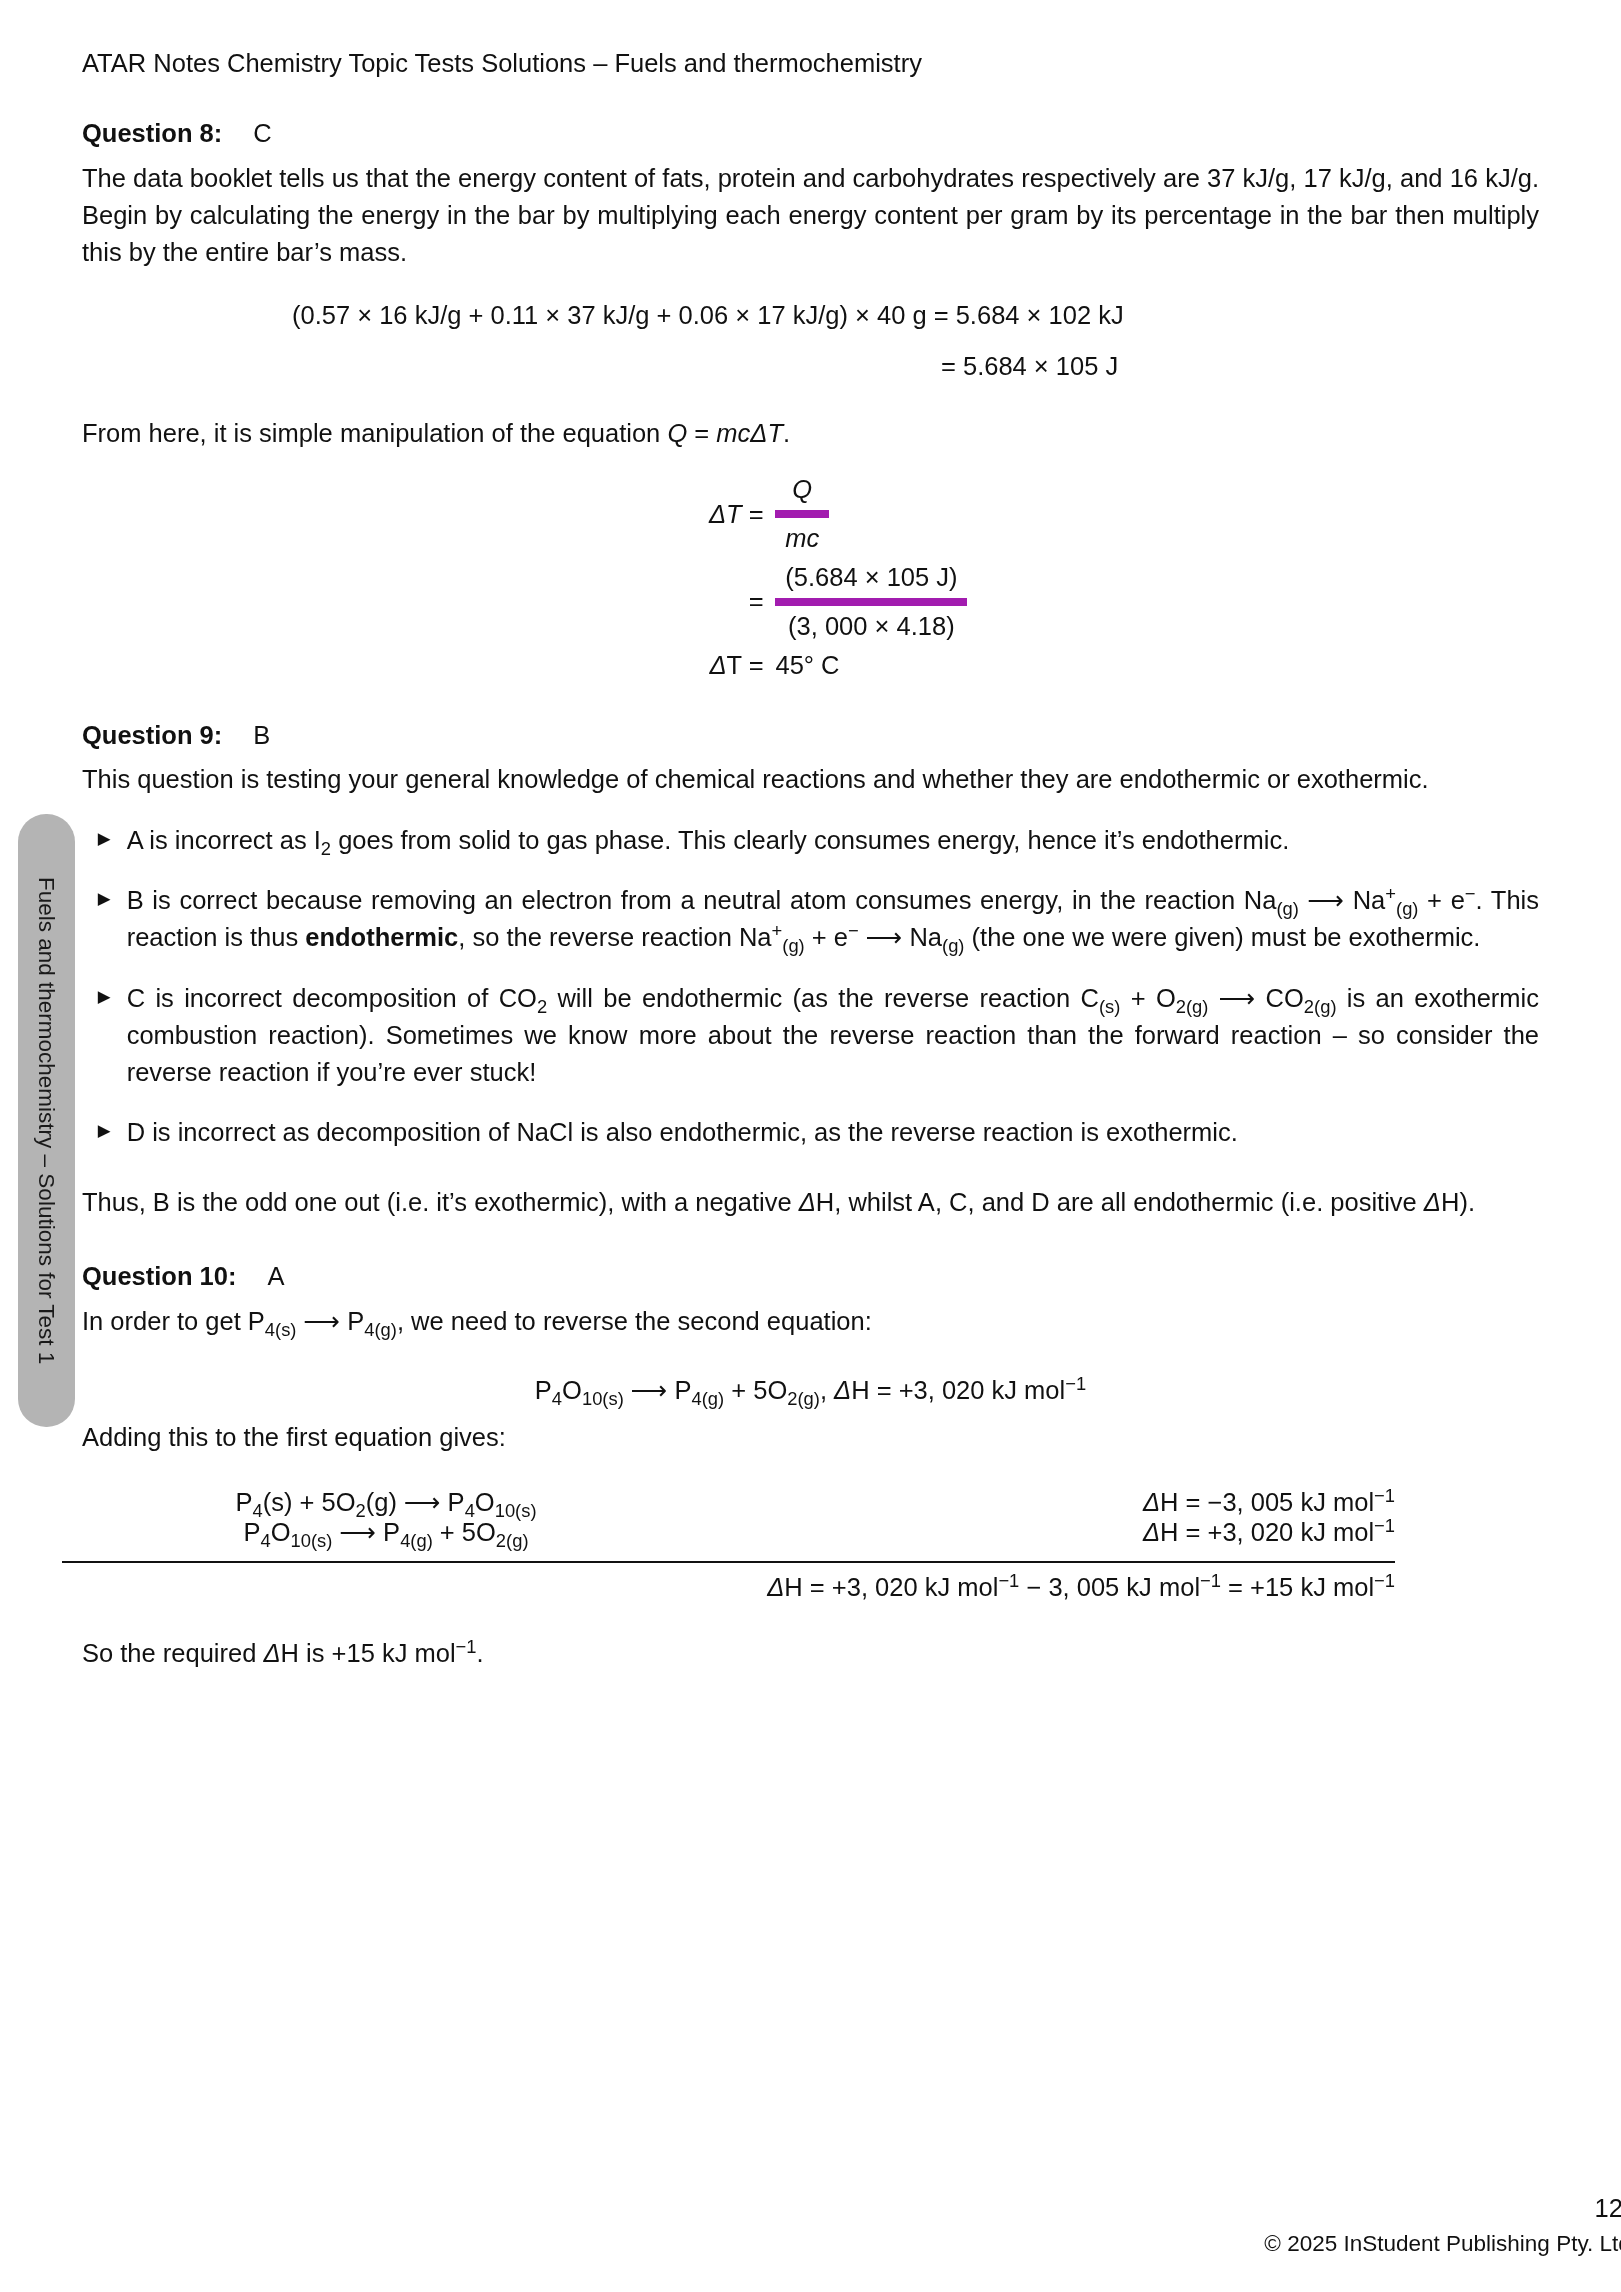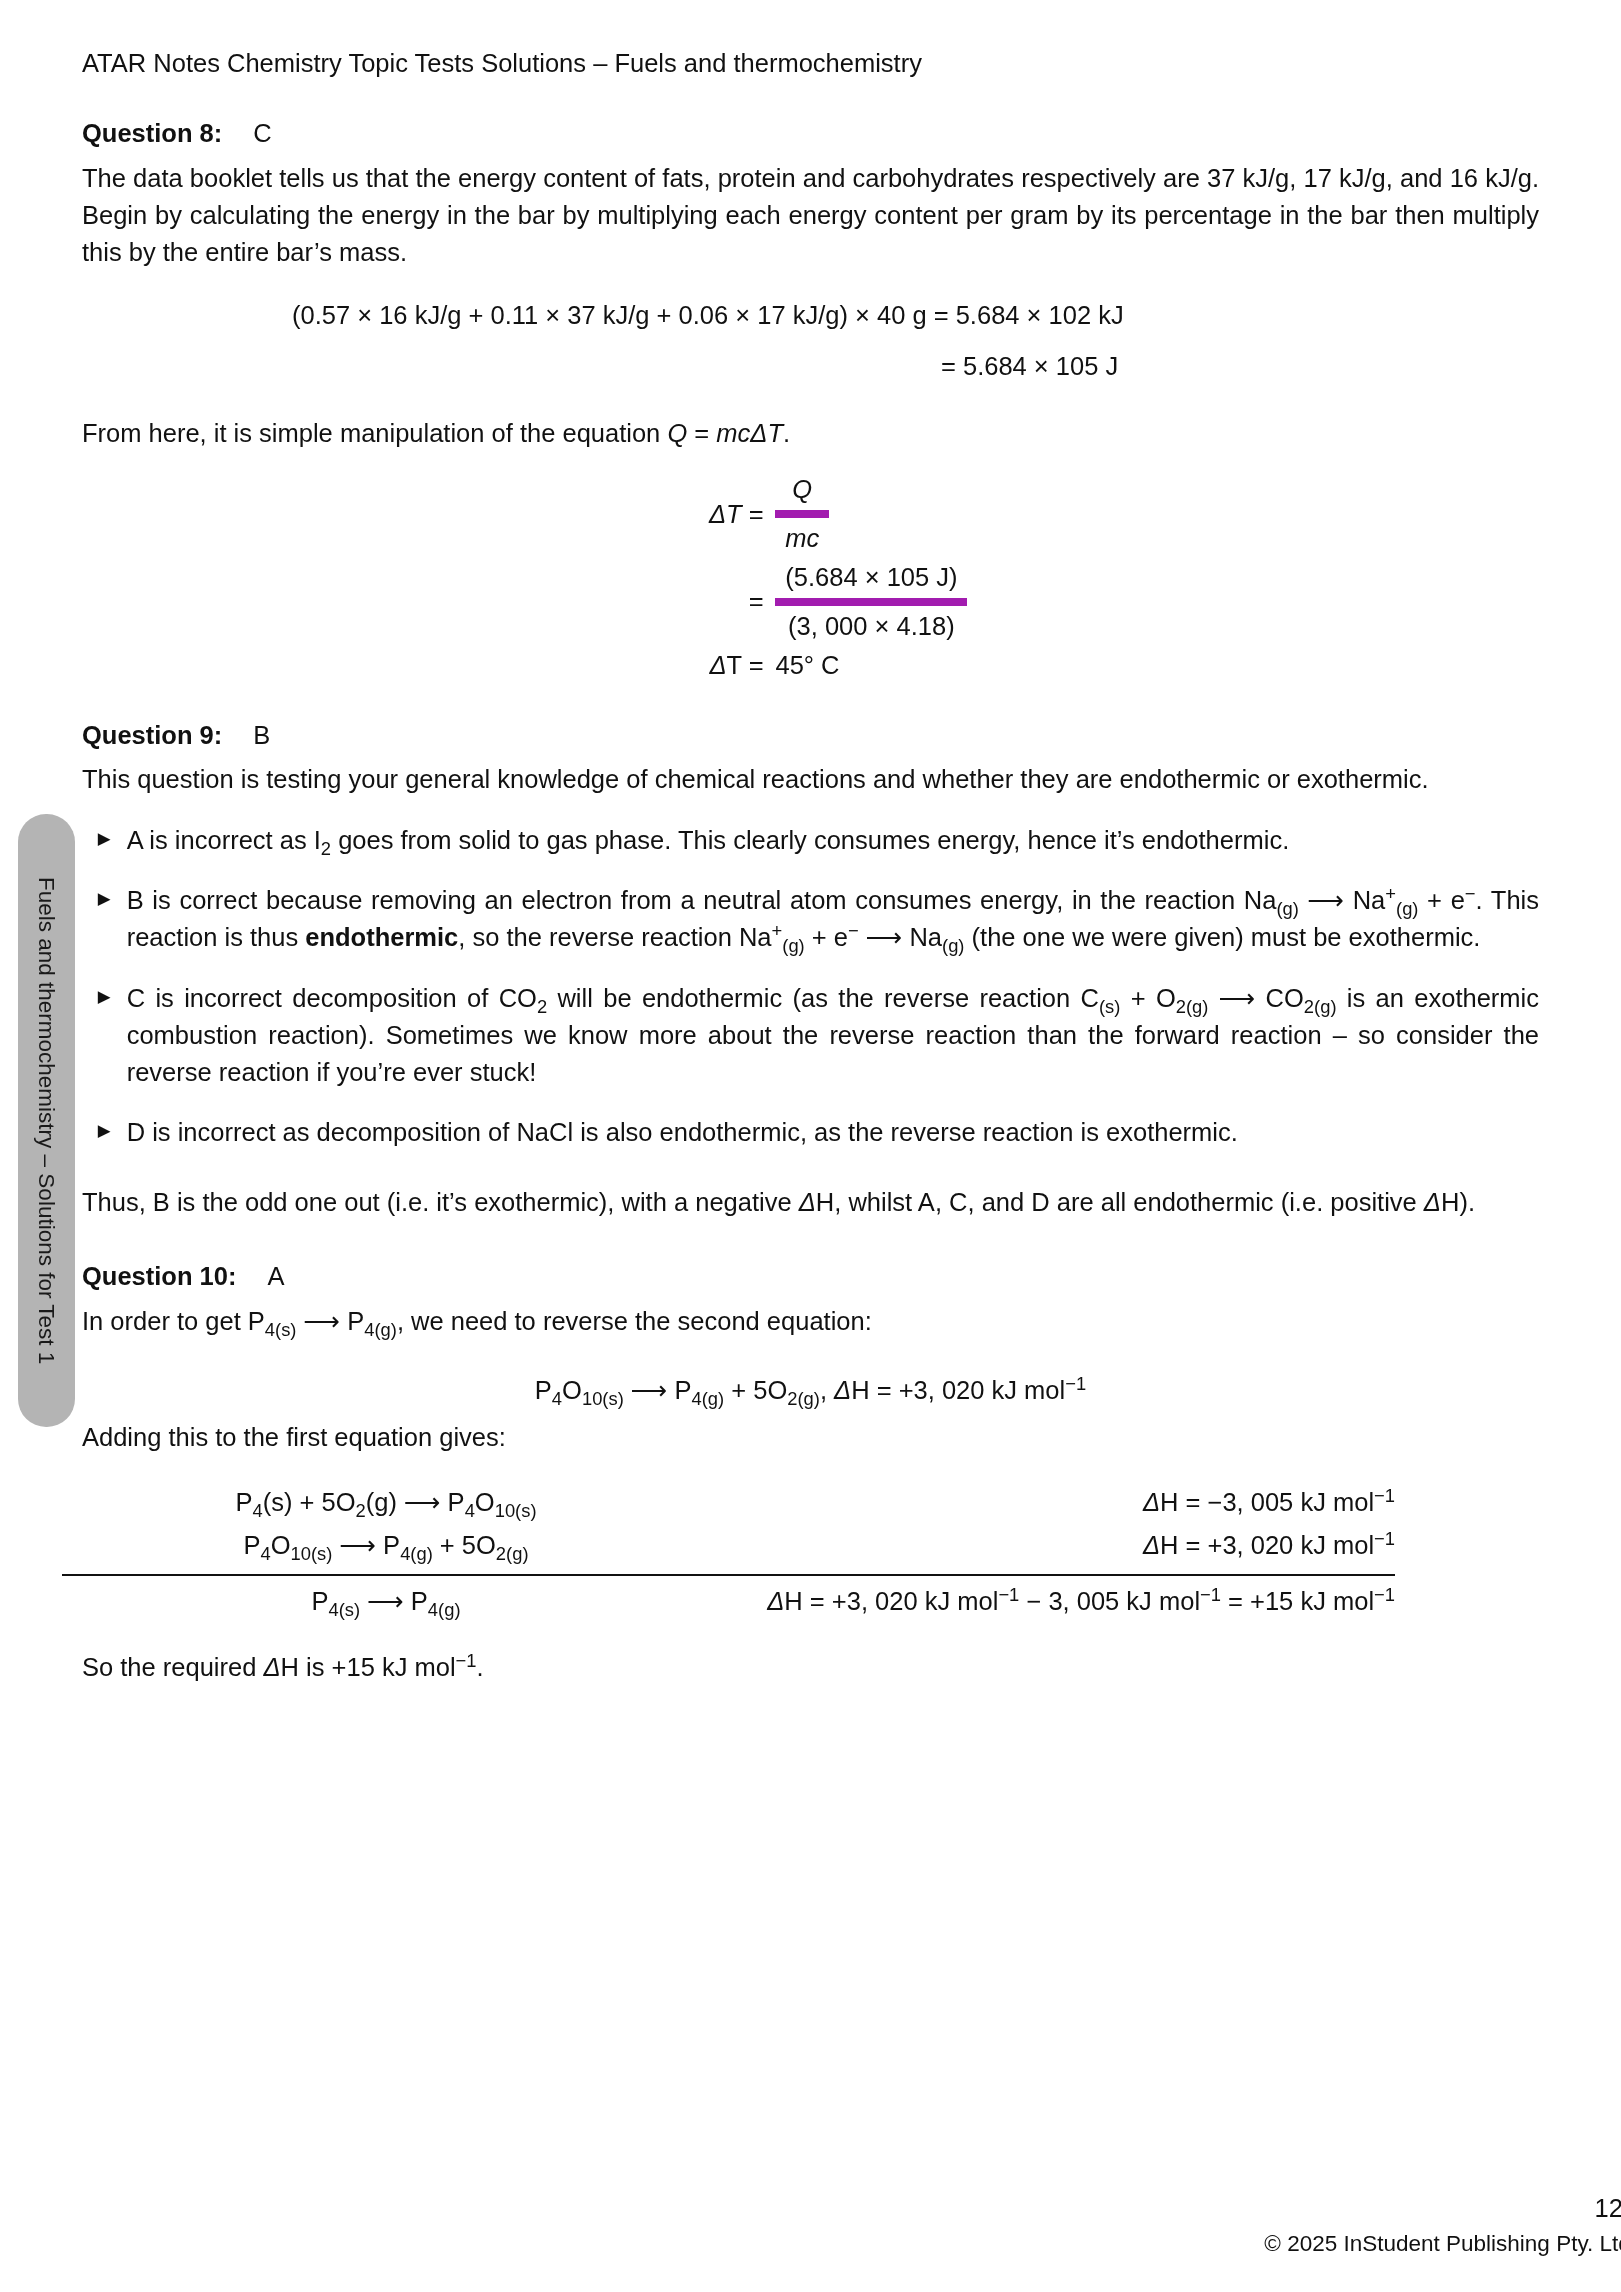--- a/index.html
+++ b/index.html
@@ -29,21 +29,21 @@
   .frac{display:inline-flex;flex-direction:column;text-align:center;}
   .frac .num{padding:0 9.8px 5.9px;}
   .frac .den{border-top:8px solid #a21caf;padding:5.9px 9.8px 0;}
   
   .bullet{display:flex;margin-top:23.5px;padding-left:15.7px;}
   .bmark{flex:0 0 29px;font-size:16.7px;padding-top:5.9px;}
   .btext{flex:1;font-size:25.5px;line-height:37px;text-align:justify;}
   
   .center-eq{margin-top:35px;text-align:center;font-size:25.5px;}
   .sum-table{margin-top:31px;width:1313px;font-size:25.5px;}
-  .sum-row{display:flex;align-items:baseline;margin-top:13px;}
+  .sum-row{display:flex;align-items:baseline;margin-top:0;}
   .sum-eq{flex:0 0 608px;text-align:center;}
   .sum-dh{flex:1;text-align:right;white-space:nowrap;}
   .sum-rule{border-top:2px solid #111;margin:13.7px 0 0 -19.6px;width:1333px;height:0;}
   
   .sidebar-tab{
     position:absolute;left:17.6px;top:814px;width:57px;height:613px;
     background:#b4b4b4;border-radius:28px;
     display:flex;align-items:center;justify-content:center;
   }
   .sidebar-label{
@@ -138,21 +138,20 @@
         <div class="sum-row">
           <span class="sum-eq">P<sub>4</sub>(s) + 5O<sub>2</sub>(g) ⟶ P<sub>4</sub>O<sub>10(s)</sub></span>
           <span class="sum-dh"><i>Δ</i>H = −3, 005 kJ mol<sup>−1</sup></span>
         </div>
         <div class="sum-row">
           <span class="sum-eq">P<sub>4</sub>O<sub>10(s)</sub> ⟶ P<sub>4(g)</sub> + 5O<sub>2(g)</sub></span>
           <span class="sum-dh"><i>Δ</i>H = +3, 020 kJ mol<sup>−1</sup></span>
         </div>
         <div class="sum-rule"></div>
         <div class="sum-row" style="margin-top:9.8px;">
-          <span class="sum-eq">P<sub>4(s)</sub> ⟶ P<sub>4(g)</sub></span>
           <span class="sum-dh"><i>Δ</i>H = +3, 020 kJ mol<sup>−1</sup> − 3, 005 kJ mol<sup>−1</sup> = +15 kJ mol<sup>−1</sup></span>
         </div>
       </div>
 
       <p class="para conc">So the required <i>Δ</i>H is +15 kJ mol<sup>−1</sup>.</p>
     </section>
 
   </div>
 
   <div class="footer">

